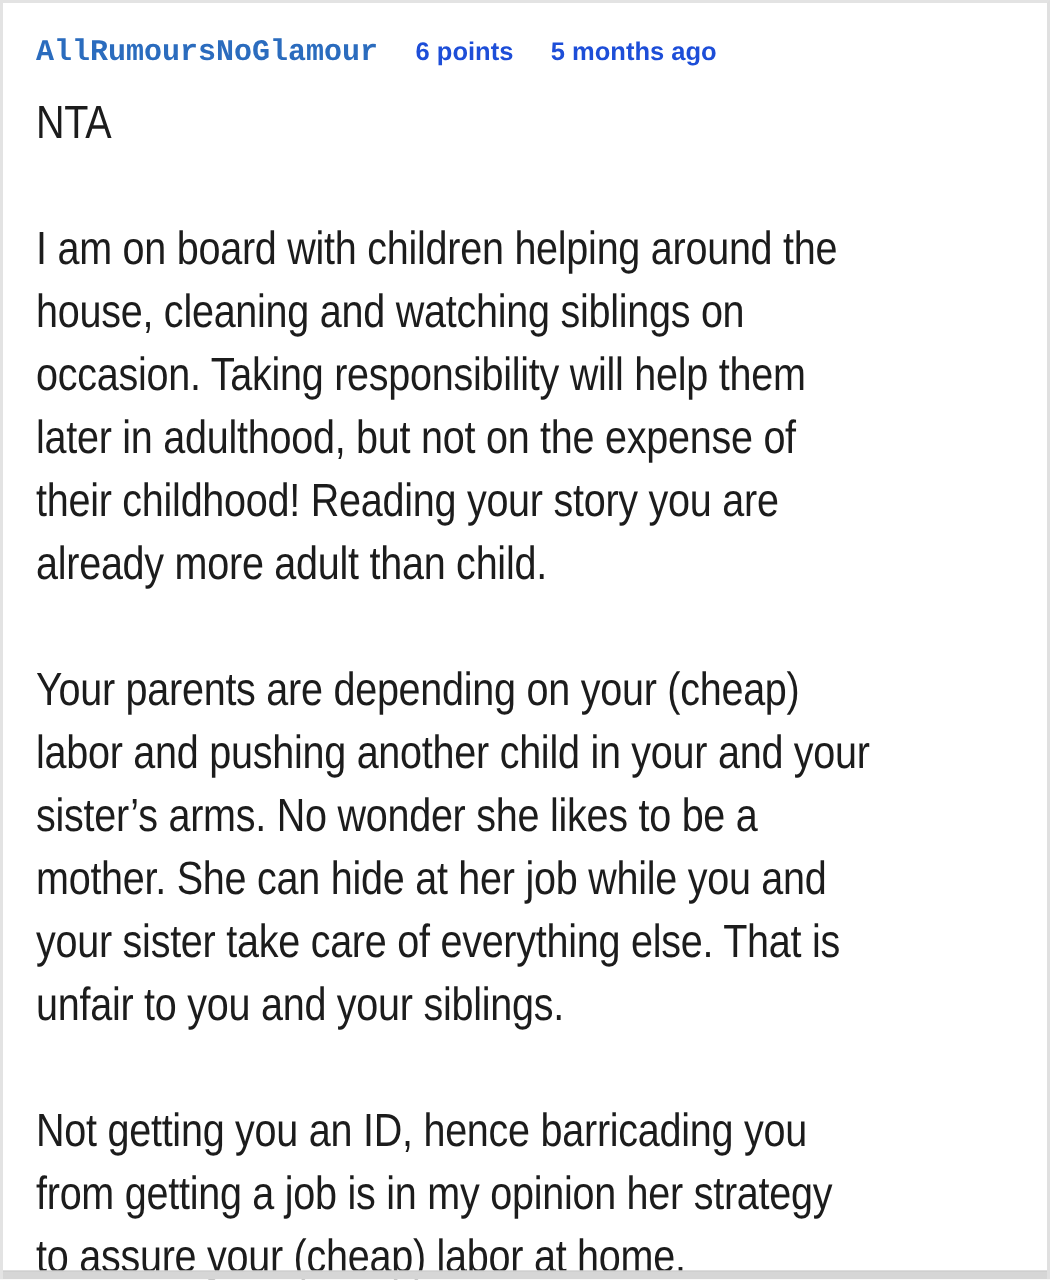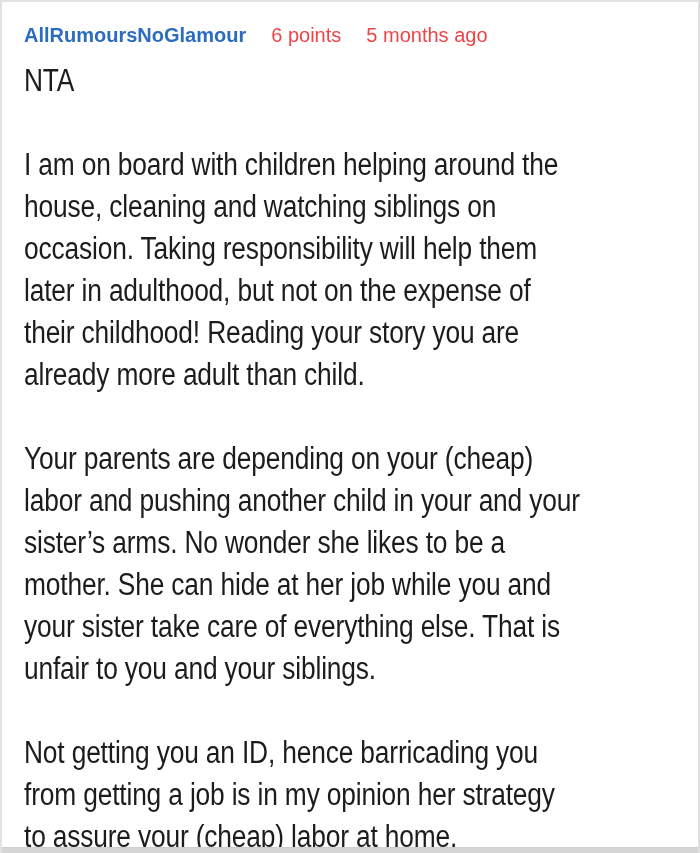--- a/index.html
+++ b/index.html
@@ -25,26 +25,27 @@
     line-height: 26px;
     white-space: nowrap;
   }
 
   .username-link {
     font-size: 20px;
     font-weight: 700;
     color: #2b6cbe;
     text-decoration: none;
     cursor: pointer;
+    font-family: Liberation Mono, monospace;
   }
 
   .comment-meta {
-    font-size: 20px;
-    font-weight: 400;
-    color: #ef4444;
+    font-size: 17px;
+    font-weight: 700;
+    color: #1d4ed8;
   }
 
   .comment-body {
     margin: 12px 0 0 22px;
     width: 772px;
     transform: scaleX(0.85);
     transform-origin: left top;
   }
 
   .comment-body p {

